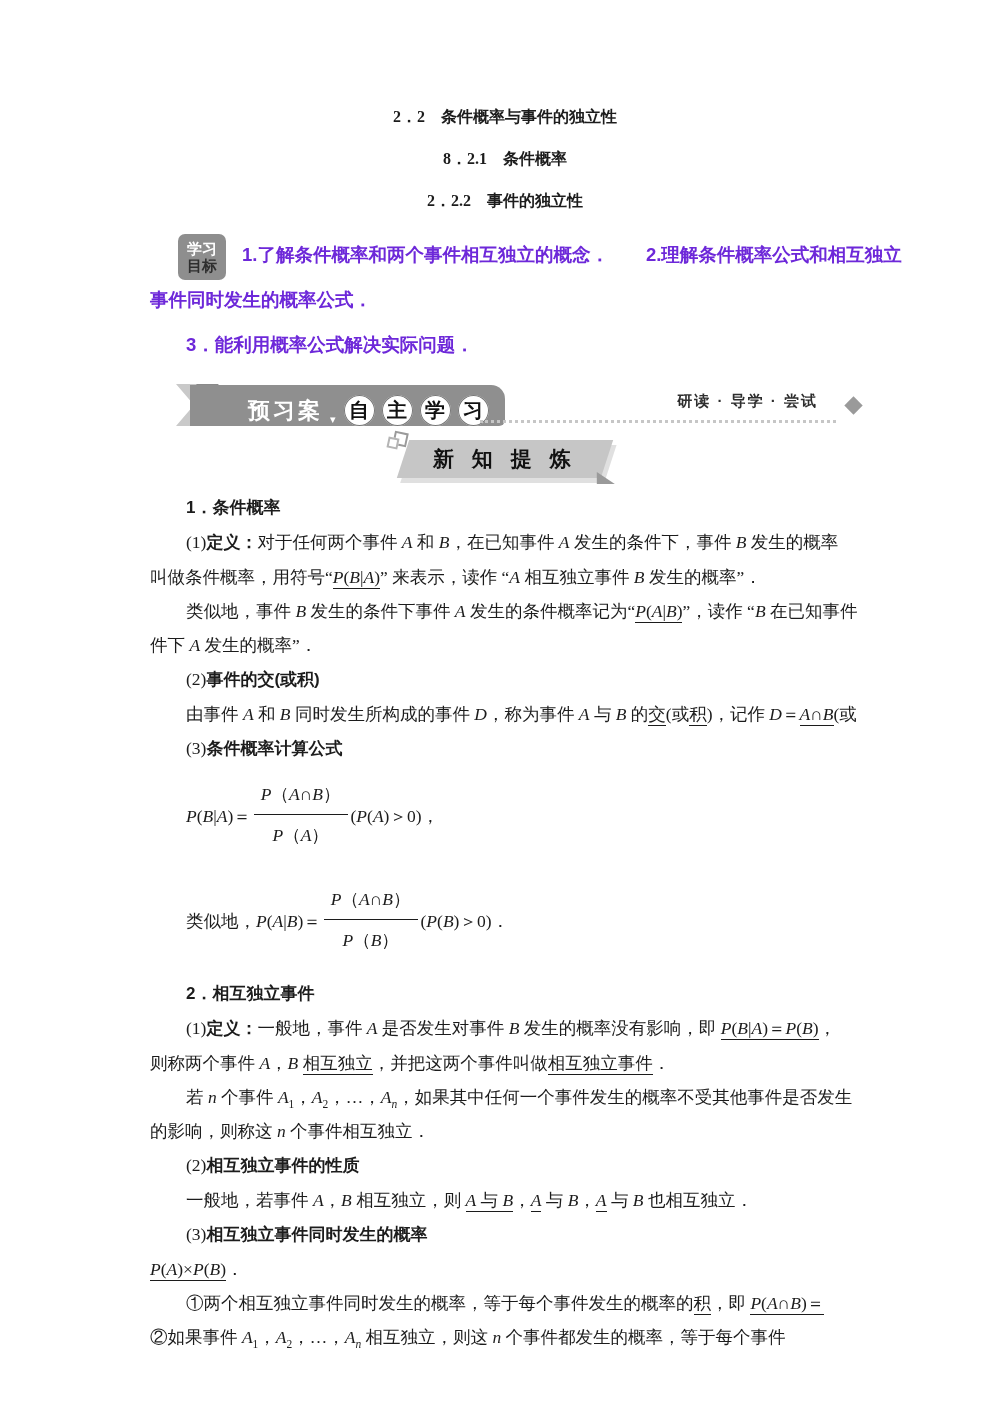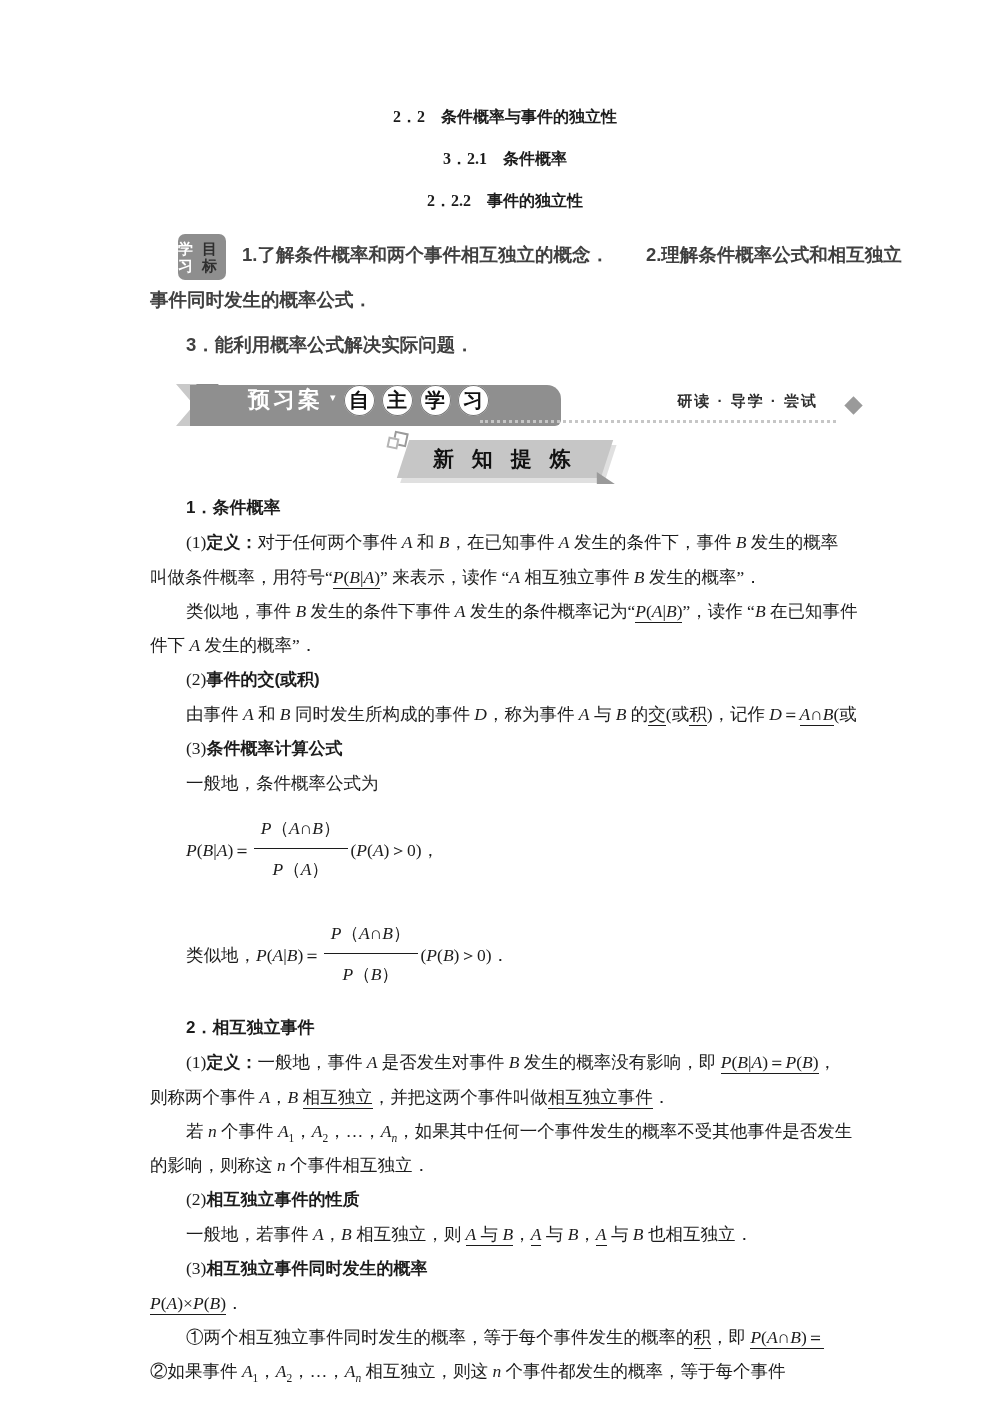--- a/index.html
+++ b/index.html
@@ -5,35 +5,35 @@
   html,body{margin:0;padding:0;background:#ffffff;}
   body{width:1000px;height:1414px;position:relative;font-family:"Liberation Serif",serif;color:#1c1c1c;}
   .page{box-sizing:border-box;width:1000px;padding:106px 140px 40px 150px;}
 
   
   .h-title{text-align:center;font-weight:bold;font-size:16px;line-height:22px;margin-bottom:20px;font-family:"Liberation Serif",serif;}
 
   
   .objectives{position:relative;margin-top:10px;}
   .obj-badge{position:absolute;left:28px;top:2px;width:48px;height:46px;background:#8e8e8e;border-radius:7px;
-    display:flex;flex-direction:row;align-items:center;justify-content:center;font-family:"Liberation Sans",sans-serif;
+    display:flex;flex-direction:column;align-items:center;justify-content:center;font-family:"Liberation Sans",sans-serif;
     font-weight:bold;font-size:15px;line-height:17px;}
   .obj-badge .t1{color:#ffffff;}
   .obj-badge .t2{color:#2e2e2e;}
-  .obj-line{font-family:"Liberation Sans",sans-serif;font-weight:bold;font-size:18.5px;line-height:45px;white-space:nowrap;color:#404040;}
+  .obj-line{font-family:"Liberation Sans",sans-serif;font-weight:bold;font-size:18.5px;line-height:45px;white-space:nowrap;color:#6d28d9;}
   .obj-first{padding-left:92px;}
   .obj-third{padding-left:36px;}
 
   
   .banner{position:relative;height:48px;margin-top:15px;}
   .chev{position:absolute;top:2px;width:40px;height:42px;}
   .chev-back{left:26px;background:#c9c9c9;clip-path:polygon(0 0,55% 0,100% 50%,55% 100%,0 100%,45% 50%);}
   .chev-front{left:46px;background:#8a8a8a;clip-path:polygon(0 0,55% 0,100% 50%,55% 100%,0 100%,45% 50%);}
-  .bar{position:absolute;left:40px;top:3px;width:371px;height:41px;background:#8f8f8f;border-radius:0 14px 6px 0;
-    display:flex;align-items:flex-start;padding-left:58px;box-sizing:border-box;gap:7px;}
+  .bar{position:absolute;left:40px;top:3px;width:315px;height:41px;background:#8f8f8f;border-radius:0 14px 6px 0;
+    display:flex;align-items:flex-end;padding-left:58px;box-sizing:border-box;gap:7px;}
   .bar-title{color:#ffffff;font-family:"Liberation Sans",sans-serif;font-weight:bold;font-size:22px;letter-spacing:3px;}
   .bar-sep{color:#ffffff;font-size:11px;margin:6px 1px 0 0;}
   .circ{width:31px;height:31px;border-radius:50%;background:#ffffff;color:#111;display:inline-flex;align-items:center;
     justify-content:center;font-family:"Liberation Sans",sans-serif;font-weight:bold;font-size:20px;flex:0 0 auto;box-shadow:0 0 0 1px #777 inset;}
   .banner-right{position:absolute;right:42px;top:10px;font-family:"Liberation Sans",sans-serif;font-weight:bold;
     font-size:15px;letter-spacing:2px;color:#2e2e2e;}
   .banner-diamond{position:absolute;right:0;top:17px;width:13px;height:13px;background:#9a9a9a;transform:rotate(45deg);}
   .banner-dots{position:absolute;left:330px;right:24px;top:38px;border-bottom:3px dotted #c6c6c6;}
 
   
@@ -58,21 +58,21 @@
   .frac{display:inline-block;vertical-align:middle;text-align:center;margin:1px 3px;transform:translateY(-3px);}
   .frac .num{display:block;padding:0 7px 3px;border-bottom:1.6px solid #1c1c1c;}
   .frac .den{display:block;padding:3px 7px 0;}
 </style>
 </head>
 <body>
 
 <div class="page">
 
   <div class="h-title">2．2　条件概率与事件的独立性</div>
-  <div class="h-title">3．2.1　条件概率</div>
+  <div class="h-title">8．2.1　条件概率</div>
   <div class="h-title">2．2.2　事件的独立性</div>
 
   <div class="objectives">
     <div class="obj-badge">
       <span class="t1">学习</span>
       <span class="t2">目标</span>
     </div>
     <div class="obj-line obj-first">1.了解条件概率和两个事件相互独立的概念．　　2.理解条件概率公式和相互独立</div>
     <div class="obj-line">事件同时发生的概率公式．</div>
     <div class="obj-line obj-third">3．能利用概率公式解决实际问题．</div>
@@ -104,21 +104,20 @@
 
   <div class="content" id="content">
       <div class="line ind"><span class="b">1．条件概率</span></div>
       <div class="line ind"><span>(1)</span><span class="b">定义：</span><span>对于任何两个事件 </span><span class="it">A</span><span> 和 </span><span class="it">B</span><span>，在已知事件 </span><span class="it">A</span><span> 发生的条件下，事件 </span><span class="it">B</span><span> 发生的概率</span></div>
       <div class="line"><span>叫做条件概率，用符号“</span><span class="it u">P</span><span class="u">(</span><span class="it u">B</span><span class="u">|</span><span class="it u">A</span><span class="u">)</span><span>” 来表示，读作 “</span><span class="it">A</span><span> 相互独立事件 </span><span class="it">B</span><span> 发生的概率”．</span></div>
       <div class="line ind"><span>类似地，事件 </span><span class="it">B</span><span> 发生的条件下事件 </span><span class="it">A</span><span> 发生的条件概率记为“</span><span class="it u">P</span><span class="u">(</span><span class="it u">A</span><span class="u">|</span><span class="it u">B</span><span class="u">)</span><span>”，读作 “</span><span class="it">B</span><span> 在已知事件</span></div>
       <div class="line"><span>件下 </span><span class="it">A</span><span> 发生的概率”．</span></div>
       <div class="line ind"><span>(2)</span><span class="b">事件的交(或积)</span></div>
       <div class="line ind"><span>由事件 </span><span class="it">A</span><span> 和 </span><span class="it">B</span><span> 同时发生所构成的事件 </span><span class="it">D</span><span>，称为事件 </span><span class="it">A</span><span> 与 </span><span class="it">B</span><span> 的</span><span class="u">交</span><span>(或</span><span class="u">积</span><span>)，记作 </span><span class="it">D</span><span>＝</span><span class="it u">A</span><span class="u">∩</span><span class="it u">B</span><span>(或</span></div>
       <div class="line ind"><span>(3)</span><span class="b">条件概率计算公式</span></div>
-      <div class="line ind"><span>一般地，条件概率公式为</span></div>
       <div class="line ind formula"><span class="it">P</span><span>(</span><span class="it">B</span><span>|</span><span class="it">A</span><span>)＝</span><span class="frac"><span class="num"><span class="it">P</span><span>（</span><span class="it">A</span><span>∩</span><span class="it">B</span><span>）</span></span><span class="den"><span class="it">P</span><span>（</span><span class="it">A</span><span>）</span></span></span><span>(</span><span class="it">P</span><span>(</span><span class="it">A</span><span>)＞0)，</span></div>
       <div class="line ind formula"><span>类似地，</span><span class="it">P</span><span>(</span><span class="it">A</span><span>|</span><span class="it">B</span><span>)＝</span><span class="frac"><span class="num"><span class="it">P</span><span>（</span><span class="it">A</span><span>∩</span><span class="it">B</span><span>）</span></span><span class="den"><span class="it">P</span><span>（</span><span class="it">B</span><span>）</span></span></span><span>(</span><span class="it">P</span><span>(</span><span class="it">B</span><span>)＞0)．</span></div>
       <div class="line ind"><span class="b">2．相互独立事件</span></div>
       <div class="line ind"><span>(1)</span><span class="b">定义：</span><span>一般地，事件 </span><span class="it">A</span><span> 是否发生对事件 </span><span class="it">B</span><span> 发生的概率没有影响，即 </span><span class="it u">P</span><span class="u">(</span><span class="it u">B</span><span class="u">|</span><span class="it u">A</span><span class="u">)＝</span><span class="it u">P</span><span class="u">(</span><span class="it u">B</span><span class="u">)</span><span>，</span></div>
       <div class="line"><span>则称两个事件 </span><span class="it">A</span><span>，</span><span class="it">B</span><span> </span><span class="u">相互独立</span><span>，并把这两个事件叫做</span><span class="u">相互独立事件</span><span>．</span></div>
       <div class="line ind"><span>若 </span><span class="it">n</span><span> 个事件 </span><span class="it">A</span><sub>1</sub><span>，</span><span class="it">A</span><sub>2</sub><span>，…，</span><span class="it">A</span><sub class="it">n</sub><span>，如果其中任何一个事件发生的概率不受其他事件是否发生</span></div>
       <div class="line"><span>的影响，则称这 </span><span class="it">n</span><span> 个事件相互独立．</span></div>
       <div class="line ind"><span>(2)</span><span class="b">相互独立事件的性质</span></div>
       <div class="line ind"><span>一般地，若事件 </span><span class="it">A</span><span>，</span><span class="it">B</span><span> 相互独立，则 </span><span class="it u">A</span><span class="u"> 与 </span><span class="it u">B</span><span>，</span><span class="it u">A</span><span> 与 </span><span class="it">B</span><span>，</span><span class="it u">A</span><span> 与 </span><span class="it">B</span><span> 也相互独立．</span></div>
       <div class="line ind"><span>(3)</span><span class="b">相互独立事件同时发生的概率</span></div>

